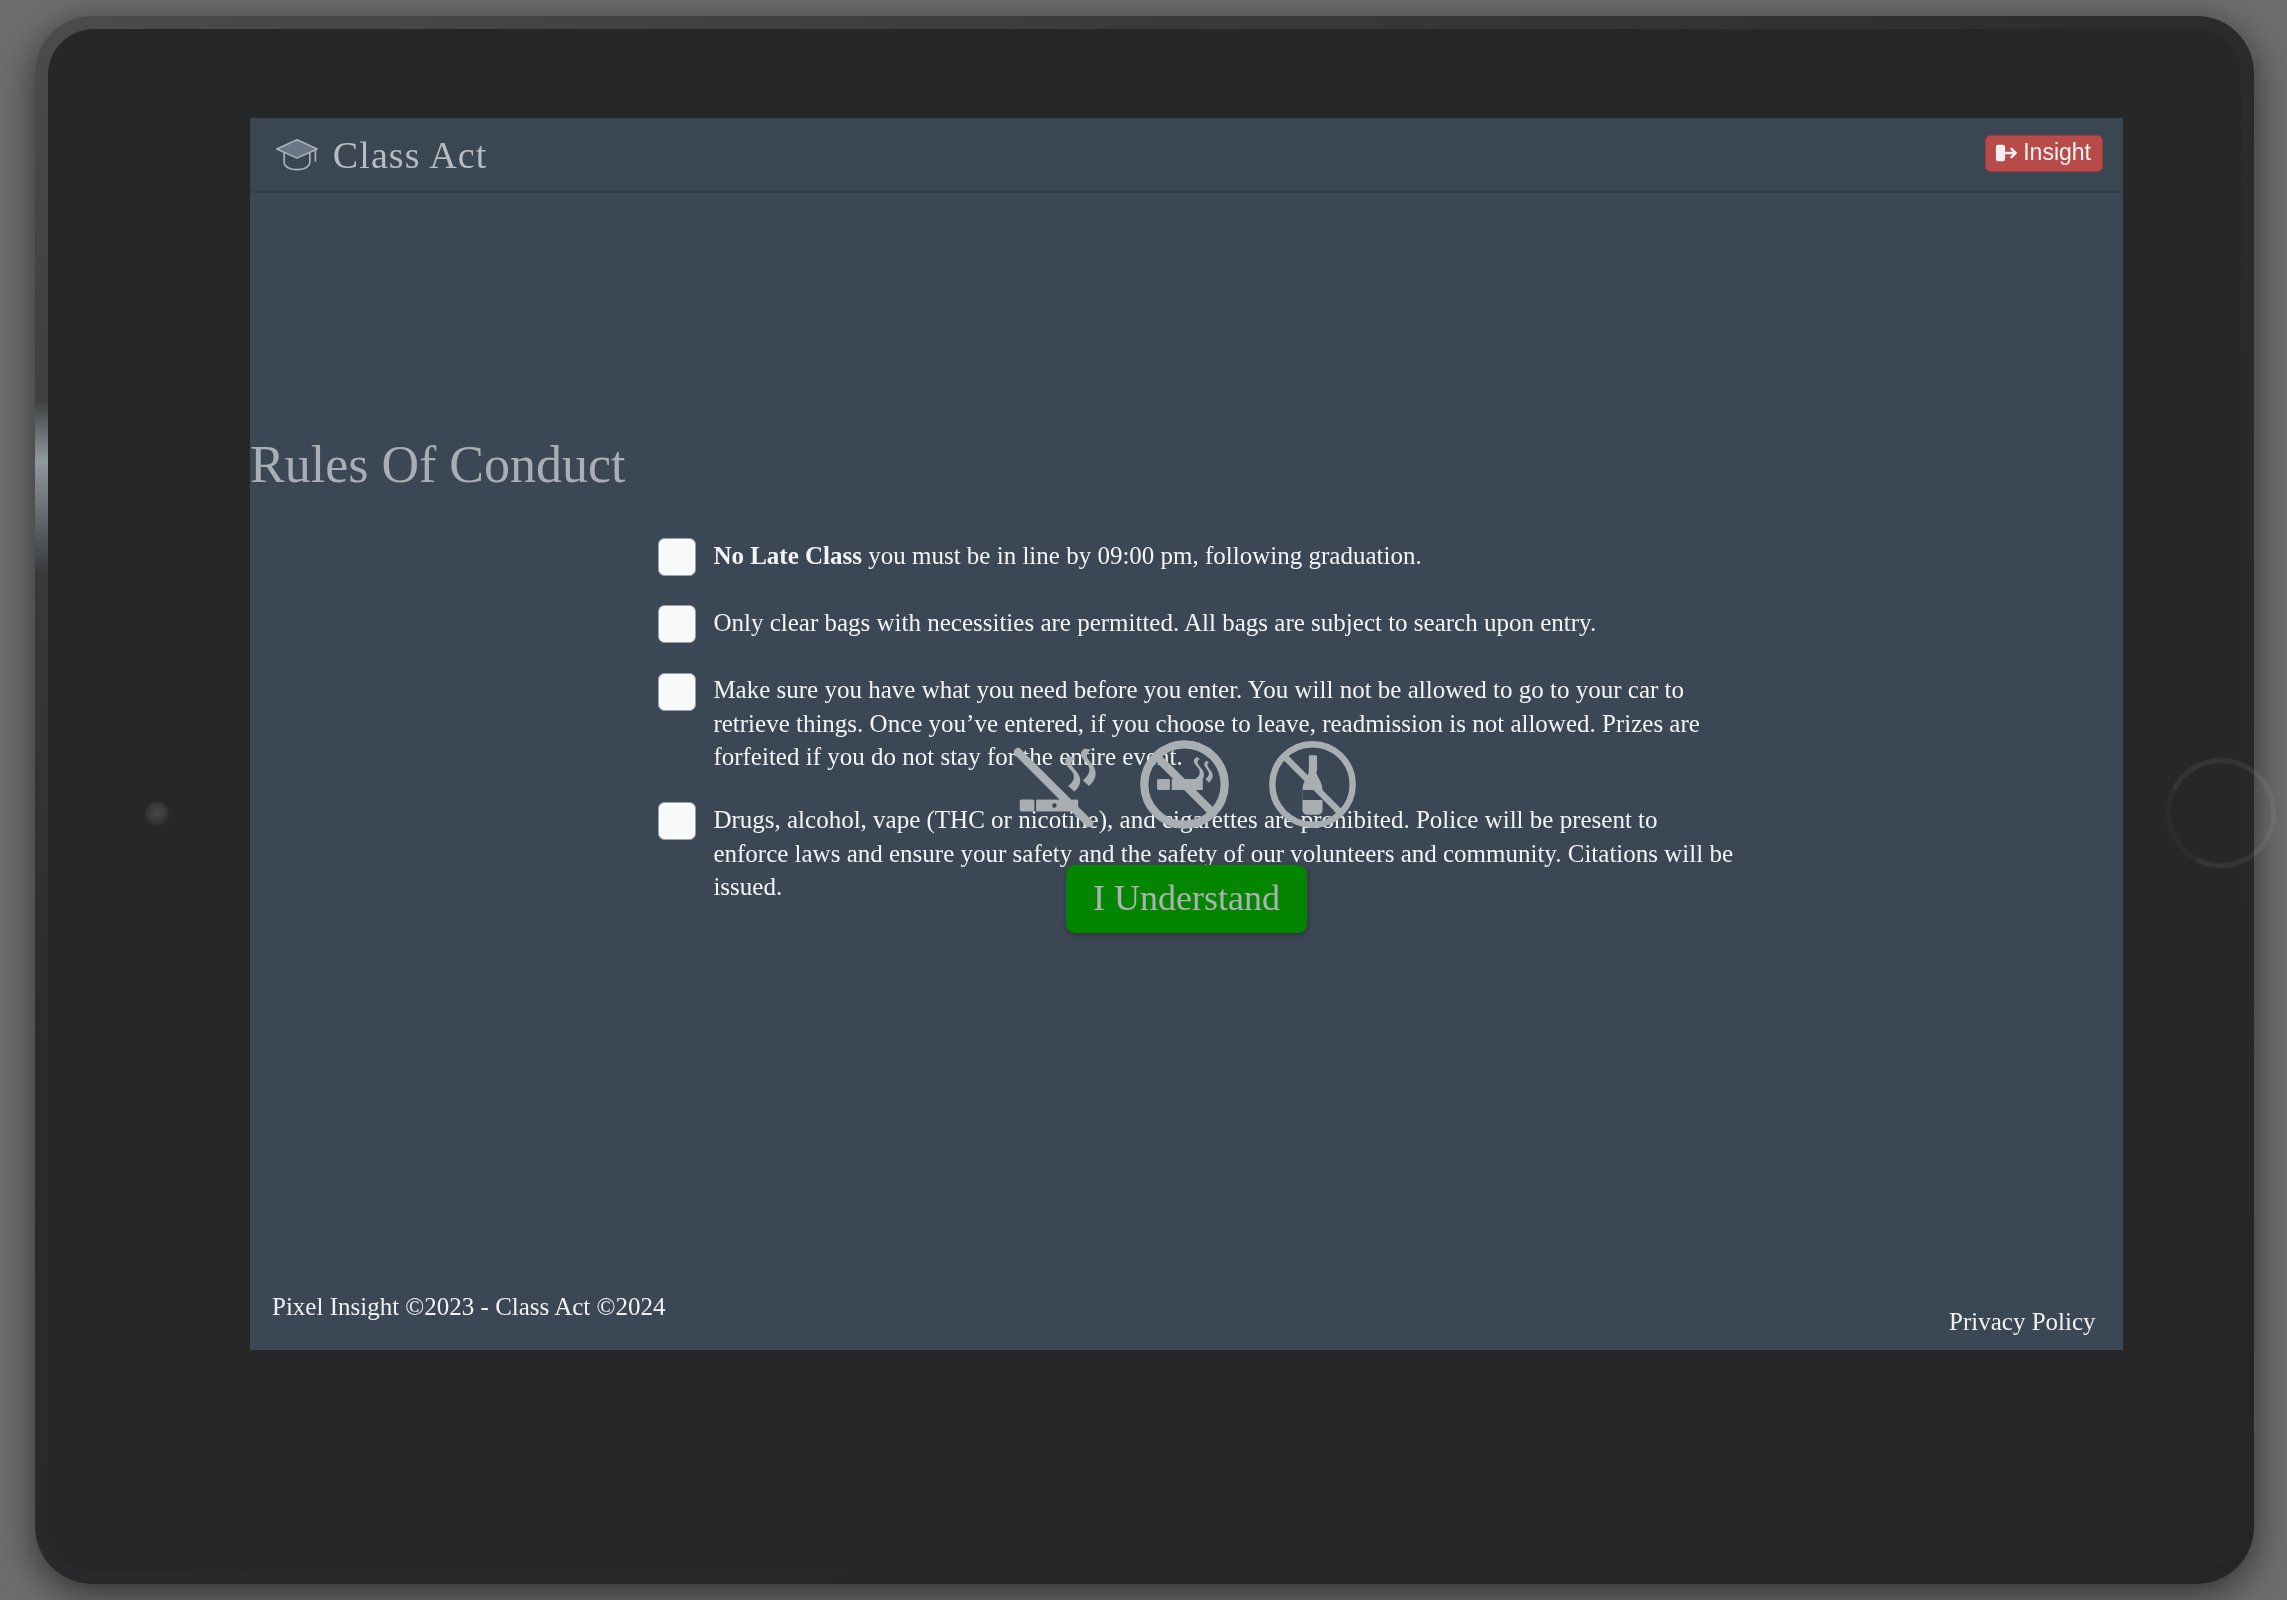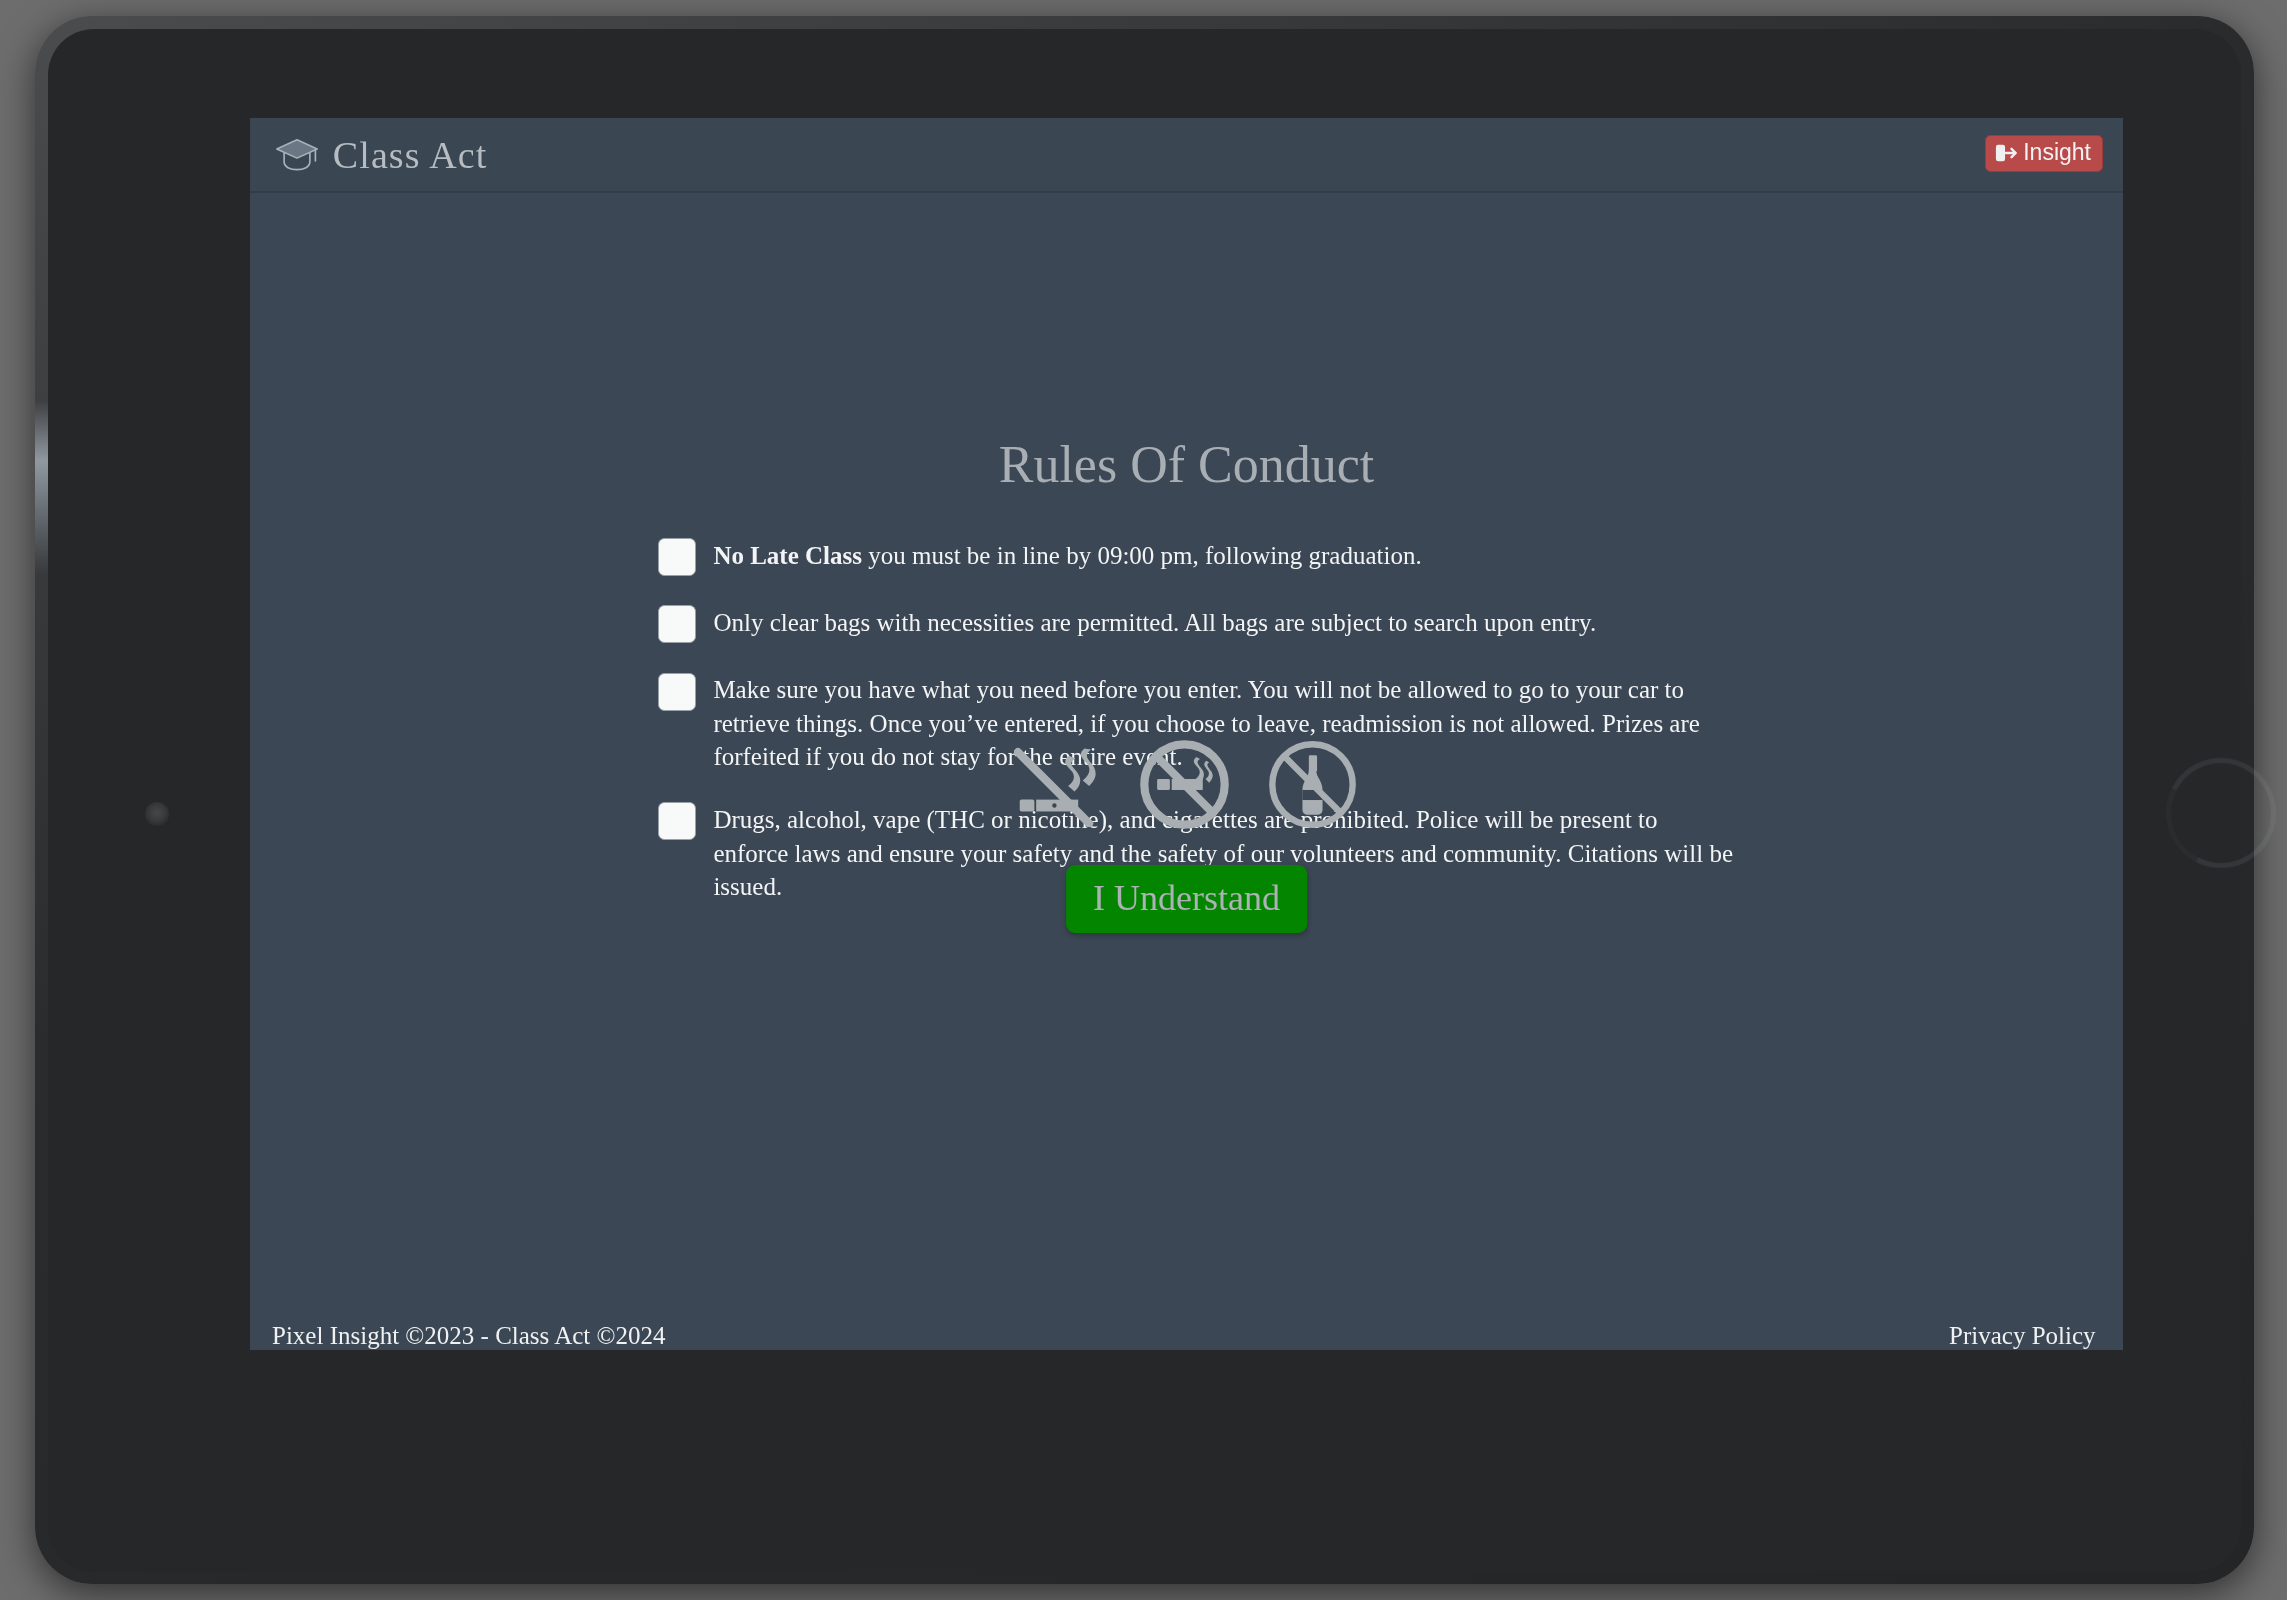--- a/index.html
+++ b/index.html
@@ -143,21 +143,21 @@
   #content-area {
     flex: 1 1 auto;
     position: relative;
   }
 
   #page-title {
     position: absolute;
     left: 0;
     right: 0;
     top: 242px;
-    text-align: center;
+    text-align: left;
     font-family: "Liberation Serif", serif;
     font-size: 52px;
     color: #a8aeb3;
     font-weight: 400;
   }
 
   #rules-list {
     position: absolute;
     left: 408px;
     top: 343px;
@@ -220,21 +220,21 @@
     color: #adb2b6;
     cursor: pointer;
     box-shadow: 0 2.7px 5.5px rgba(0,0,0,0.22);
   }
 
   
   #app-footer {
     flex: 0 0 57px;
     height: 57px;
     display: flex;
-    align-items: flex-end;
+    align-items: flex-start;
     justify-content: space-between;
     padding: 0 27.4px 0 22px;
     font-family: "Liberation Serif", serif;
     font-size: 25px;
     color: #f0f1f2;
   }
 
   #privacy-policy-link {
     color: #f0f1f2;
     text-decoration: none;

